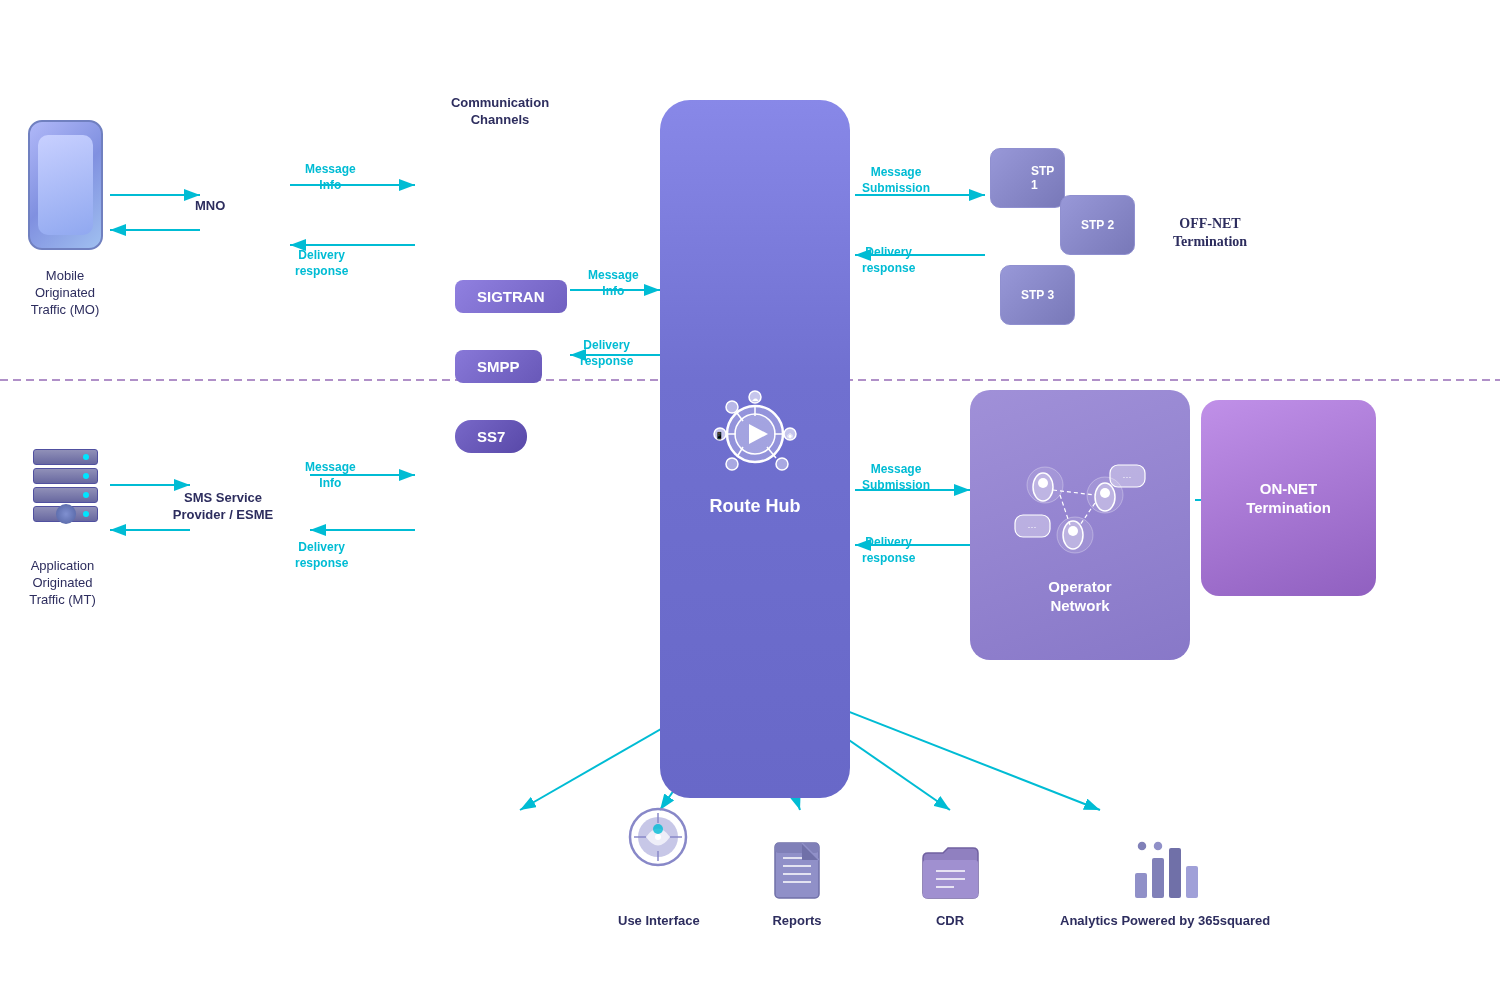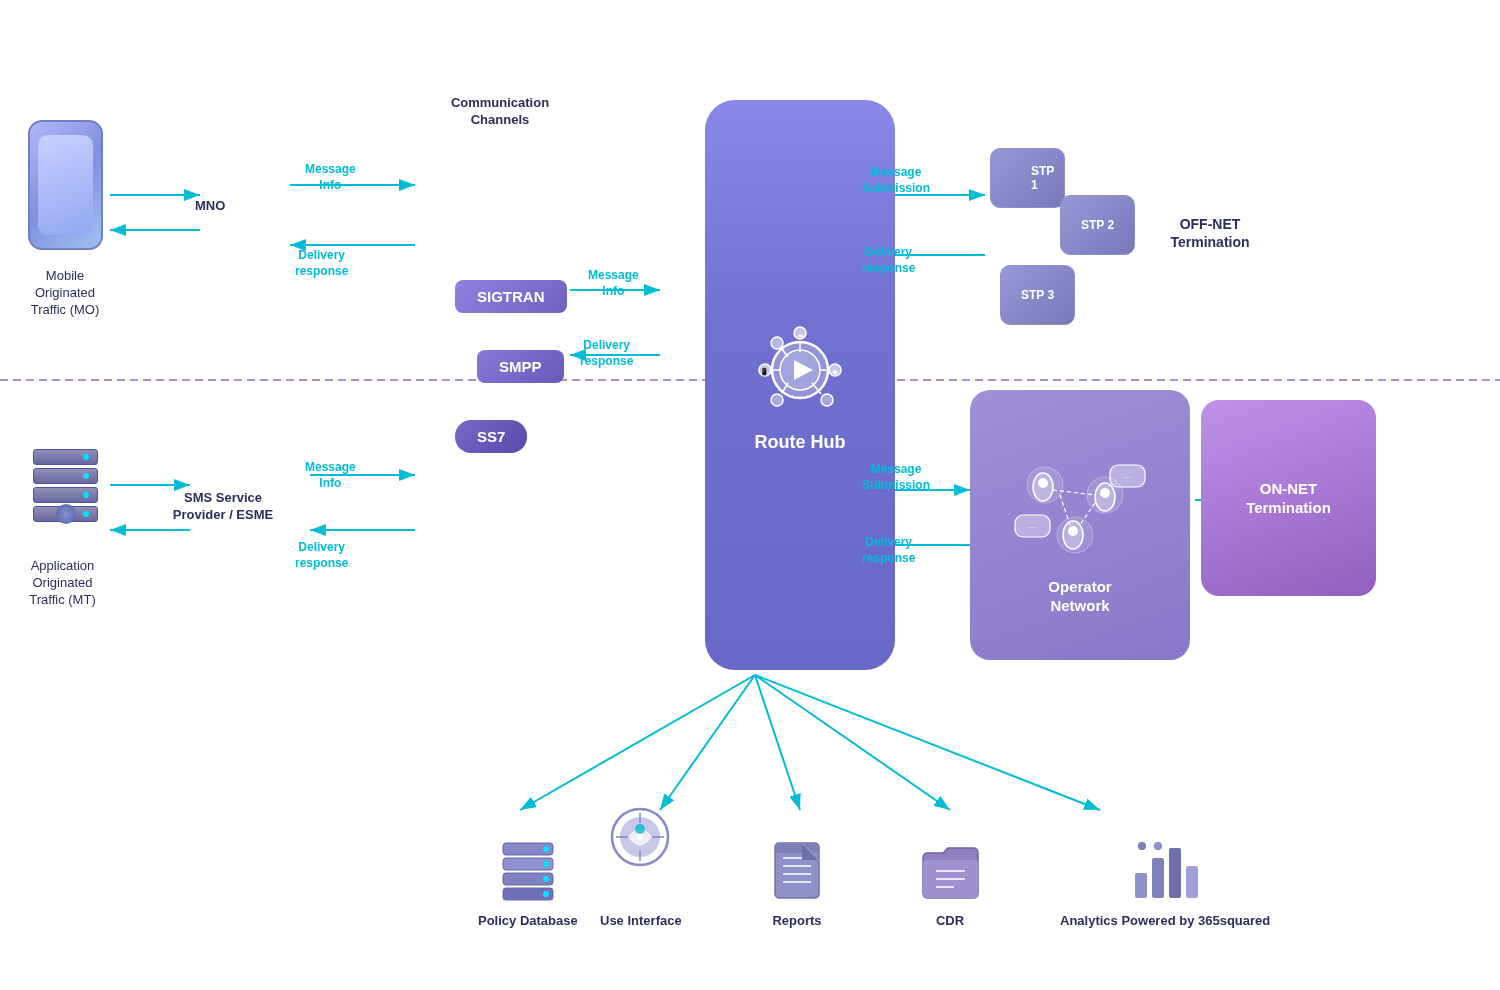--- a/index.html
+++ b/index.html
@@ -65,24 +65,24 @@
       right: 8px; top: 4px;
       width: 6px; height: 6px;
       background: #00e5ff;
       border-radius: 50%;
     }
 
     
     .route-hub-box {
       position: absolute;
       left: 660px; top: 100px;
-      width: 190px; height: 570px;
+      width: 190px; height: 698px;
       background: linear-gradient(180deg, #8888e8 0%, #7070d0 40%, #6868c8 100%);
       border-radius: 30px;
-      display: flex; flex-direction: column; align-items: center; justify-content: center; margin-left: 45px;
+      display: flex; flex-direction: column; align-items: center; justify-content: center;
     }
 
     
     .operator-box {
       position: absolute;
       left: 970px; top: 390px;
       width: 220px; height: 270px;
       background: linear-gradient(160deg, #a090d8 0%, #8878c8 100%);
       border-radius: 20px;
       display: flex; flex-direction: column; align-items: center; justify-content: center;
@@ -107,21 +107,21 @@
       font-weight: 700;
       color: white;
       text-align: center;
     }
     .badge.sigtran {
       background: linear-gradient(135deg, #9080e0, #7060c0);
       left: 455px; top: 280px;
     }
     .badge.smpp {
       background: linear-gradient(135deg, #8878d8, #6858b8);
-      left: 477px; top: 350px;
+      left: 455px; top: 350px;
     }
     .badge.ss7 {
       background: linear-gradient(135deg, #7868c8, #5848a8);
       left: 455px; top: 420px; border-radius: 16px;
     }
 
     
     .stp-box {
       position: absolute;
       width: 75px; height: 60px;
@@ -277,21 +277,21 @@
     <div class="label bold" style="position:relative;color:white;font-size:18px;margin-top:6px;">Route Hub</div>
   </div>
 
   <div class="stp-box" style="left:990px;top:148px;padding-left:40px;">STP 1</div>
   <div class="stp-box" style="left:1060px;top:195px;">STP 2</div>
   <div class="stp-box" style="left:1000px;top:265px;">STP 3</div>
 
   <div class="label cyan" style="left:862px;top:165px;">Message<br>Submission</div>
   <div class="label cyan" style="left:862px;top:245px;">Delivery<br>response</div>
 
-  <div class="label bold" style="left:1150px;top:215px;width:120px;font-size:14px;color:#2d2d5e;">OFF-NET<br>Termination</div>
+  <div class="label bold" style="left:1150px;top:215px;width:120px;font-size:14px;color:#2d2d5e;font-family:Liberation Serif, serif;">OFF-NET<br>Termination</div>
 
   <div class="operator-box">
 
     <svg width="150" height="140" viewBox="0 0 150 140">
 
       <circle cx="40" cy="50" r="18" fill="rgba(255,255,255,0.12)" stroke="rgba(255,255,255,0.3)" stroke-width="1"></circle>
       <circle cx="100" cy="60" r="18" fill="rgba(255,255,255,0.12)" stroke="rgba(255,255,255,0.3)" stroke-width="1"></circle>
       <circle cx="70" cy="100" r="18" fill="rgba(255,255,255,0.12)" stroke="rgba(255,255,255,0.3)" stroke-width="1"></circle>
 
       <ellipse cx="38" cy="52" rx="10" ry="14" fill="rgba(255,255,255,0.3)" stroke="white" stroke-width="1.5"></ellipse>
@@ -313,38 +313,22 @@
     <div class="label bold" style="position:relative;color:white;font-size:15px;margin-top:2px;text-align:center;">Operator<br>Network</div>
   </div>
 
   <div class="label cyan" style="left:862px;top:462px;">Message<br>Submission</div>
   <div class="label cyan" style="left:862px;top:535px;">Delivery<br>response</div>
 
   <div class="onnet-box">
     <div class="label bold" style="position:relative;color:white;font-size:15px;text-align:center;">ON-NET<br>Termination</div>
   </div>
 
-  <div class="bottom-icon" style="left:478px;">
-    <div class="icon-shape">
-      <svg width="60" height="65" viewBox="0 0 60 65">
-        <rect x="5" y="5" width="50" height="12" rx="3" fill="#8888c8" stroke="#6666a8" stroke-width="1"></rect>
-        <rect x="5" y="20" width="50" height="12" rx="3" fill="#9090d0" stroke="#6666a8" stroke-width="1"></rect>
-        <rect x="5" y="35" width="50" height="12" rx="3" fill="#8080c0" stroke="#6666a8" stroke-width="1"></rect>
-        <rect x="5" y="50" width="50" height="12" rx="3" fill="#7070b8" stroke="#6666a8" stroke-width="1"></rect>
-        <circle cx="48" cy="11" r="3" fill="#00e5ff"></circle>
-        <circle cx="48" cy="26" r="3" fill="#00e5ff"></circle>
-        <circle cx="48" cy="41" r="3" fill="#00e5ff"></circle>
-        <circle cx="48" cy="56" r="3" fill="#00e5ff"></circle>
-      </svg>
-    </div>
-    <div class="label bold" style="position:relative;font-size:13px;text-align:center;">Policy
-Database</div>
-  </div>
-
-  <div class="bottom-icon" style="left:600px;gap:33px;">
+
+  <div class="bottom-icon" style="left:618px;gap:33px;">
     <div class="icon-shape">
       <svg width="65" height="65" viewBox="0 0 65 65">
         <circle cx="32" cy="32" r="28" fill="none" stroke="#8888c8" stroke-width="2.5"></circle>
         <circle cx="32" cy="32" r="20" fill="#9090d0" opacity="0.5"></circle>
         <path d="M20,32 Q32,15 44,32 Q32,49 20,32Z" fill="white" opacity="0.7"></path>
         <circle cx="32" cy="24" r="5" fill="#00bcd4" opacity="0.8"></circle>
         <circle cx="32" cy="32" r="3" fill="white"></circle>
         <line x1="8" y1="32" x2="20" y2="32" stroke="#8888c8" stroke-width="1.5"></line>
         <line x1="44" y1="32" x2="56" y2="32" stroke="#8888c8" stroke-width="1.5"></line>
         <line x1="32" y1="8" x2="32" y2="18" stroke="#8888c8" stroke-width="1.5"></line>

